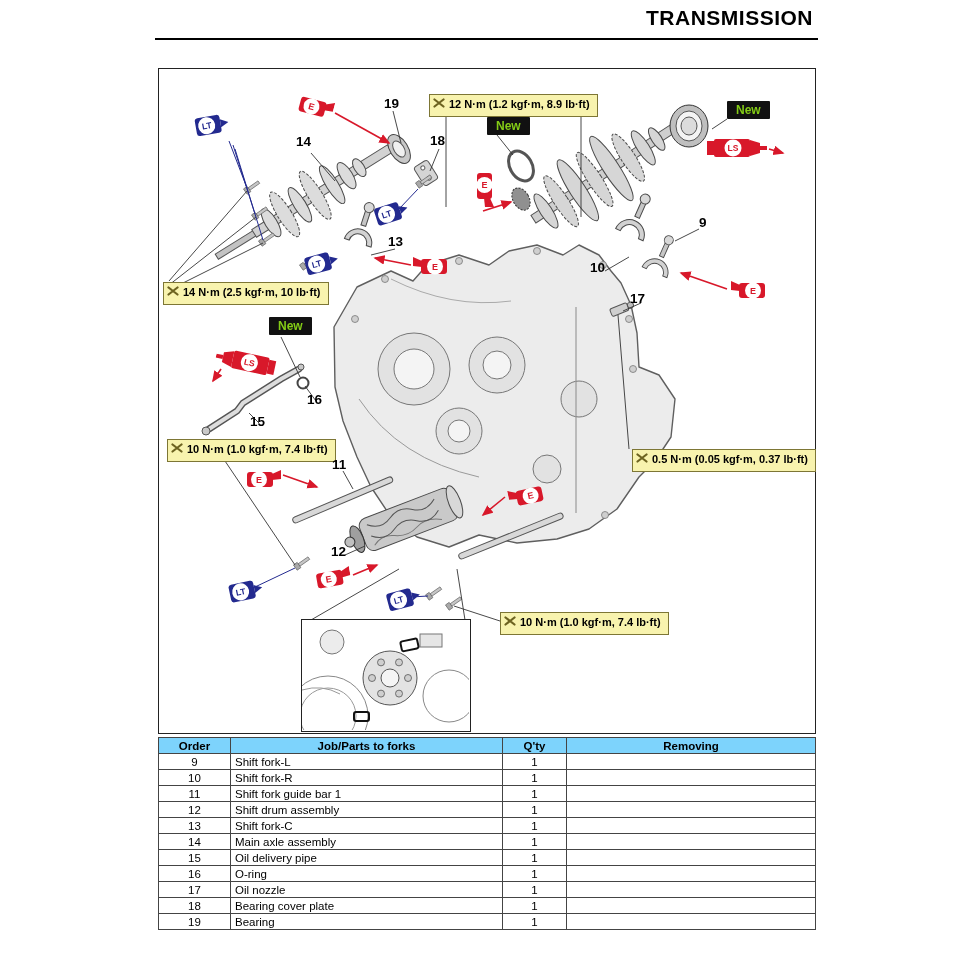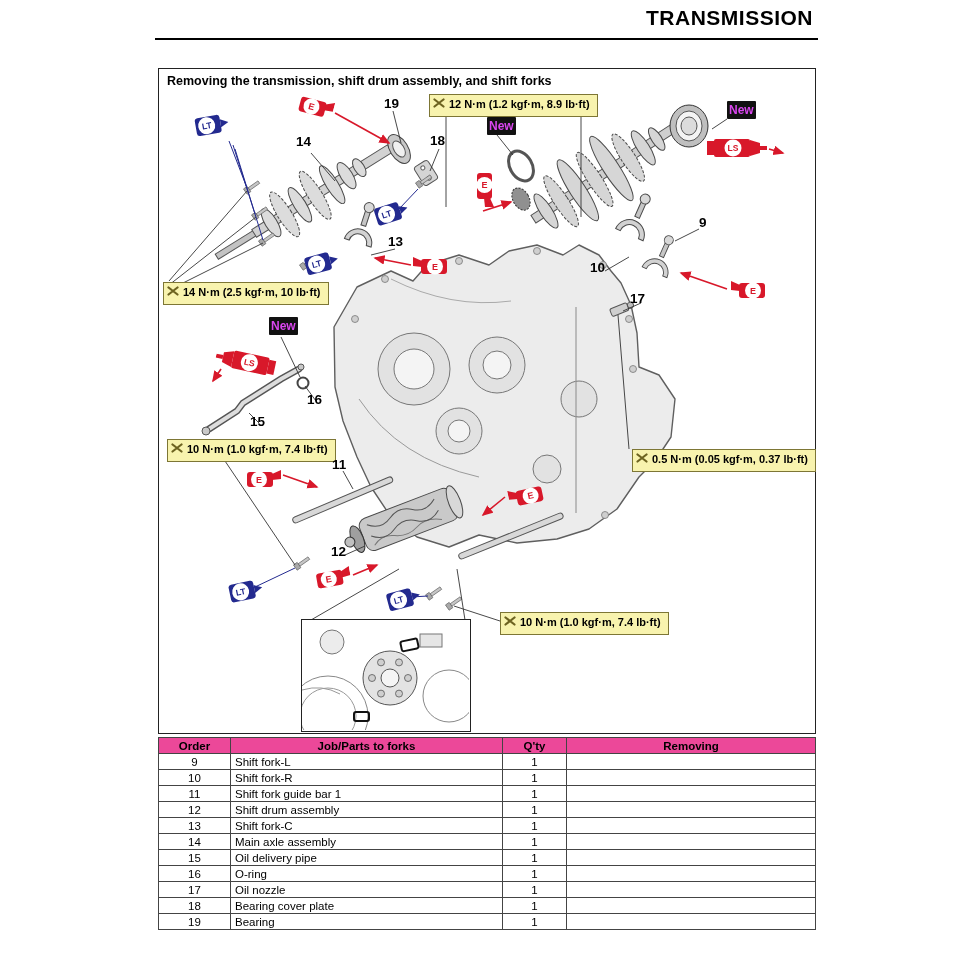--- a/index.html
+++ b/index.html
@@ -7,40 +7,39 @@
         font-family:"Liberation Sans",sans-serif;color:#000;overflow:hidden;}
   .header-title{position:absolute;top:6px;right:160px;font-size:21px;font-weight:bold;letter-spacing:.5px;}
   .header-rule{position:absolute;left:155px;top:38px;width:663px;height:2px;background:#000;}
   .diagram-box{position:absolute;left:158px;top:68px;width:658px;height:666px;border:1.5px solid #222;box-sizing:border-box;}
   .diagram-title{position:absolute;left:8px;top:5px;font-size:12.5px;font-weight:bold;}
   .art{position:absolute;left:0;top:0;}
   svg text{font-family:"Liberation Sans",sans-serif;}
   .callout{position:absolute;display:flex;align-items:center;gap:4px;background:#f8f3ae;
            border:1px solid #7d7635;padding:2px 7px 4px 3px;font-size:11px;font-weight:bold;
            white-space:nowrap;line-height:13px;z-index:5;}
-  .newbadge{position:absolute;background:#111;color:#d946ef;font-weight:bold;font-size:12px;
-            padding:2px 2px;z-index:5;border-radius:1px;}
+  .newbadge{position:absolute;background:#111;color:#84cc16;font-weight:bold;font-size:12px;
+            padding:2px 9px;z-index:5;border-radius:1px;}
   .pnum{position:absolute;font-size:13.5px;font-weight:bold;z-index:5;}
   .licon{position:absolute;z-index:4;}
   .parts-table{position:absolute;left:158px;top:737px;width:658px;border-collapse:collapse;
                font-size:11.5px;table-layout:fixed;}
   .parts-table th,.parts-table td{border:1px solid #444;height:16px;padding:1px 4px;box-sizing:border-box;}
-  .parts-table th{background:#ec4899;font-weight:bold;text-align:center;}
+  .parts-table th{background:#7dd3fc;font-weight:bold;text-align:center;}
   .parts-table td.c{text-align:center;}
 </style>
 </head>
 <body>
 
 <div class="page">
 
   <div class="header-title">TRANSMISSION</div>
   <div class="header-rule"></div>
 
   <div class="diagram-box">
-    <div class="diagram-title">Removing the transmission, shift drum assembly, and shift forks</div>
 
     <svg class="art" width="658" height="666" viewBox="0 0 658 666">
       <defs>
         <marker id="arrR" markerWidth="8" markerHeight="8" refX="6" refY="3" orient="auto">
           <path d="M0,0 L7,3 L0,6 Z" fill="#d8182a"></path>
         </marker>
       </defs>
 
       <g>
         <path d="M175,258 L198,218 L232,202 L254,212 L268,196 L300,186 L330,196 L350,182 L378,176 L404,186

